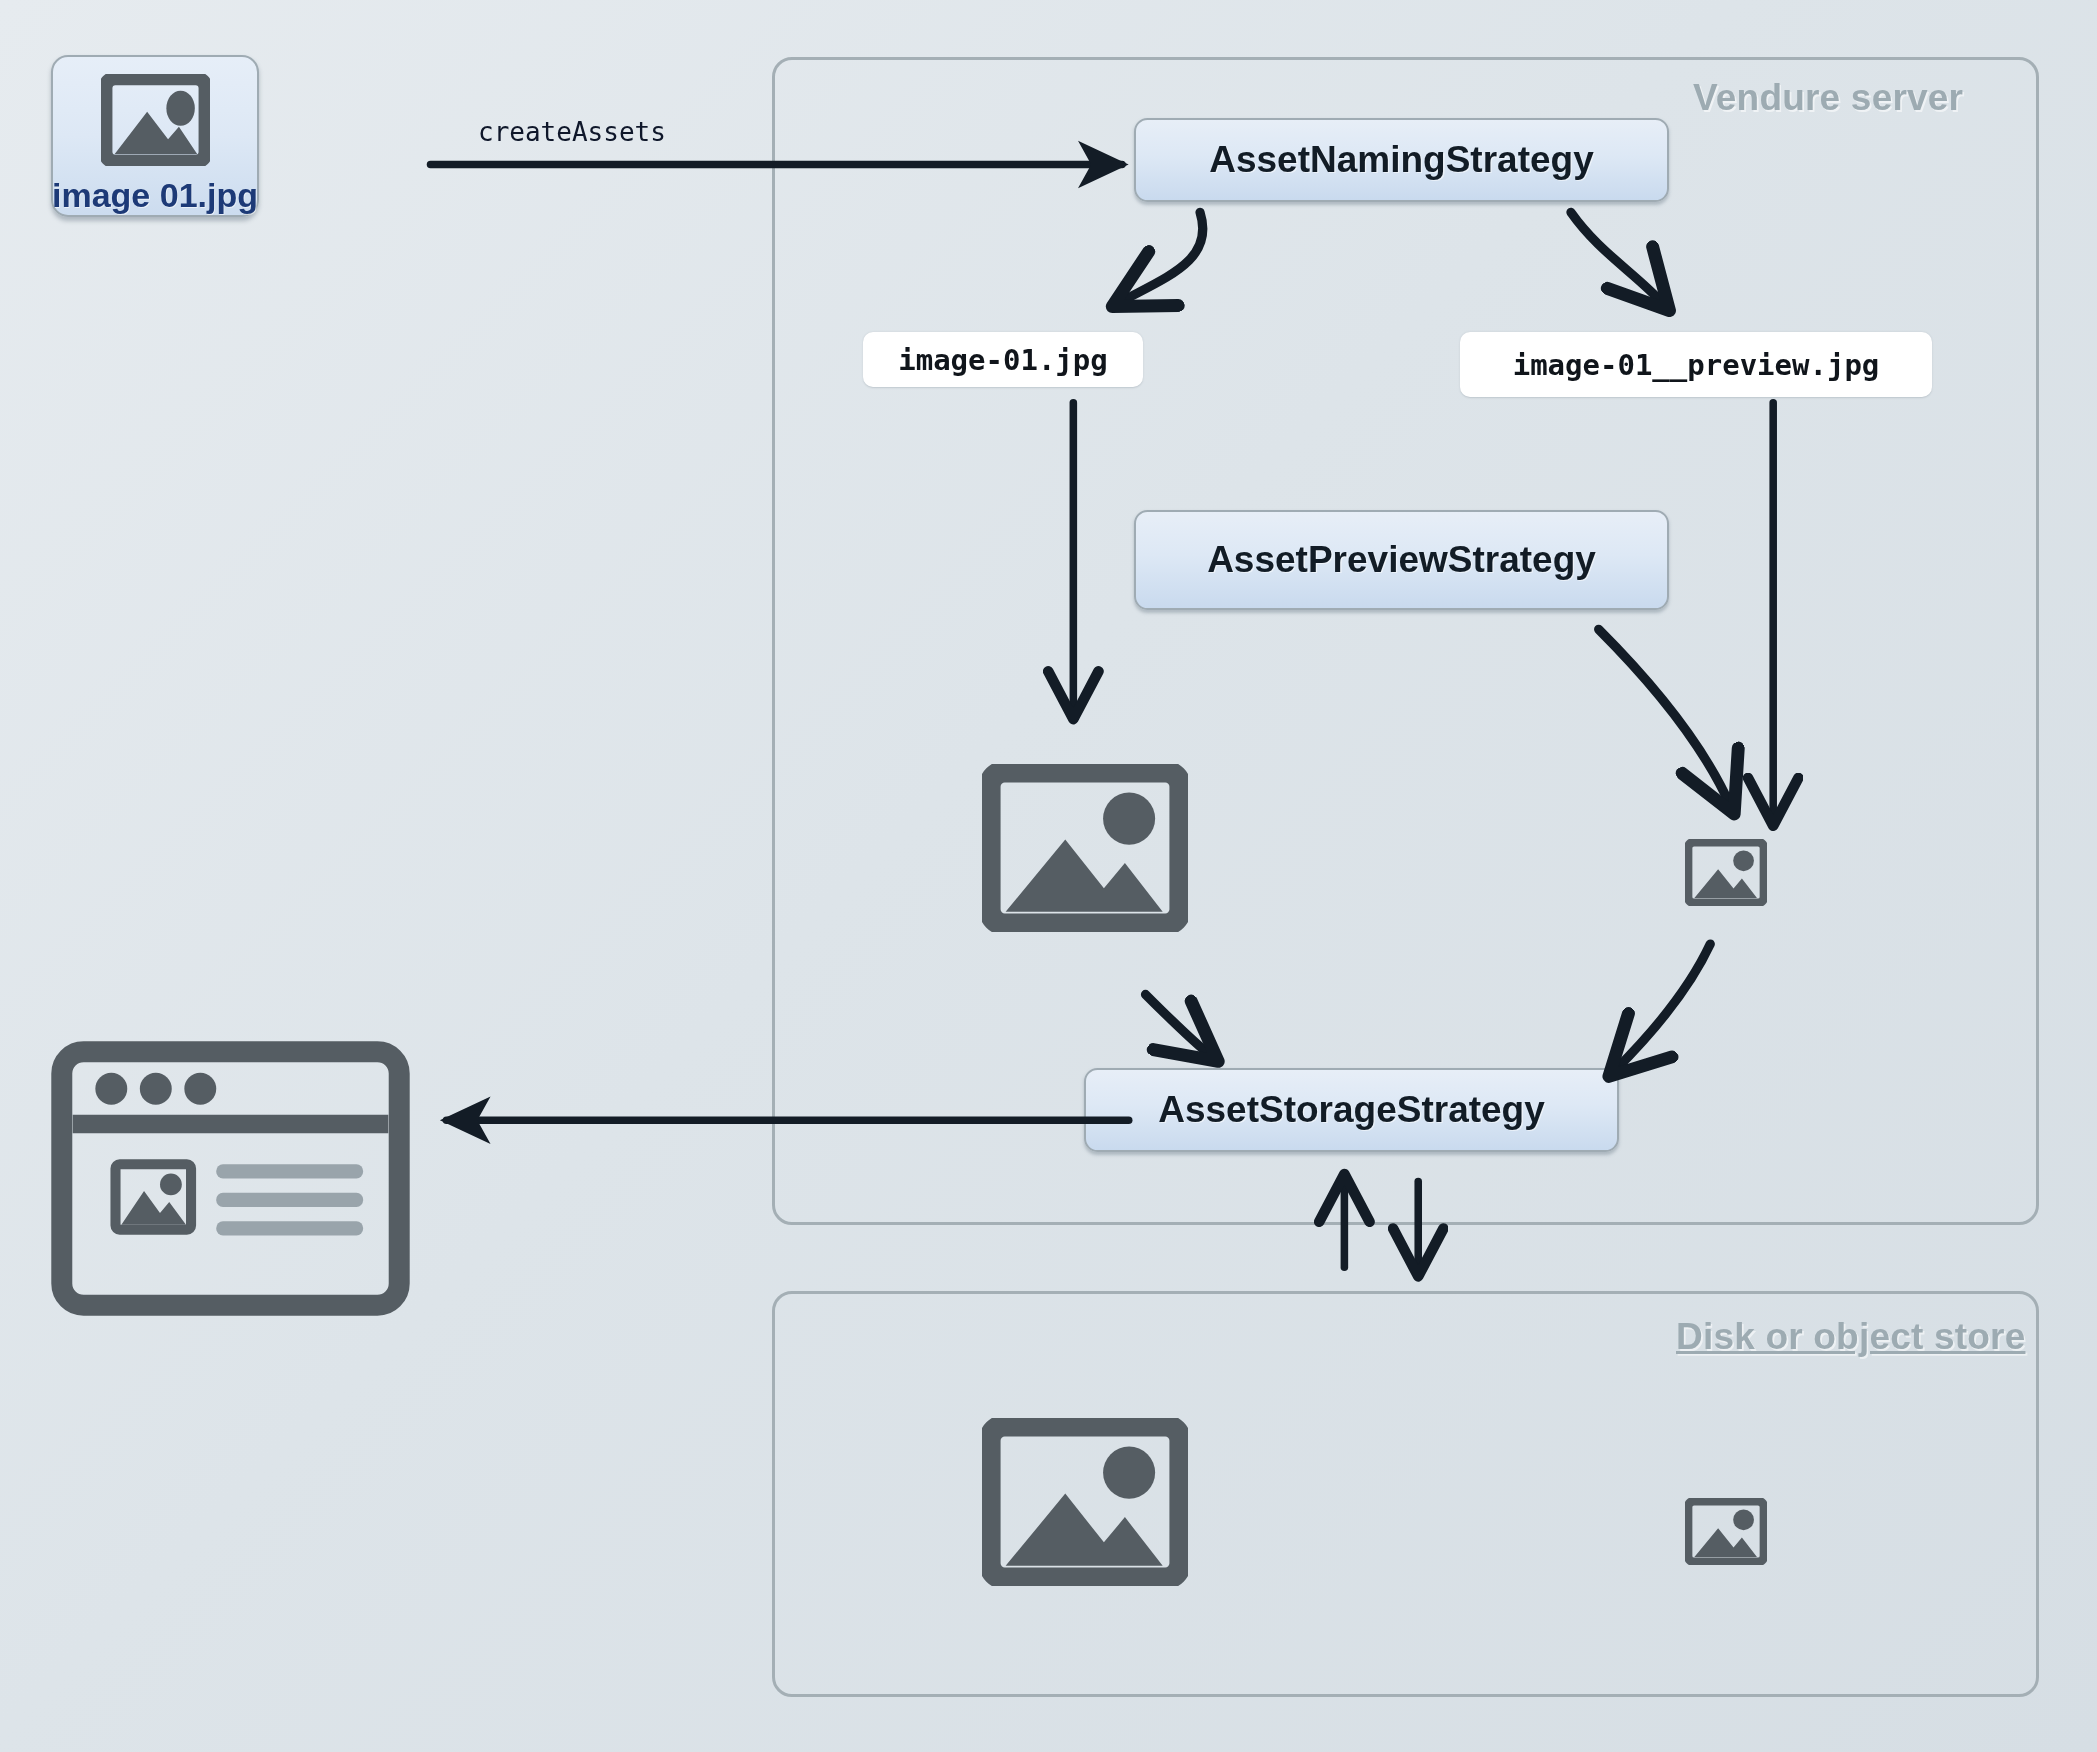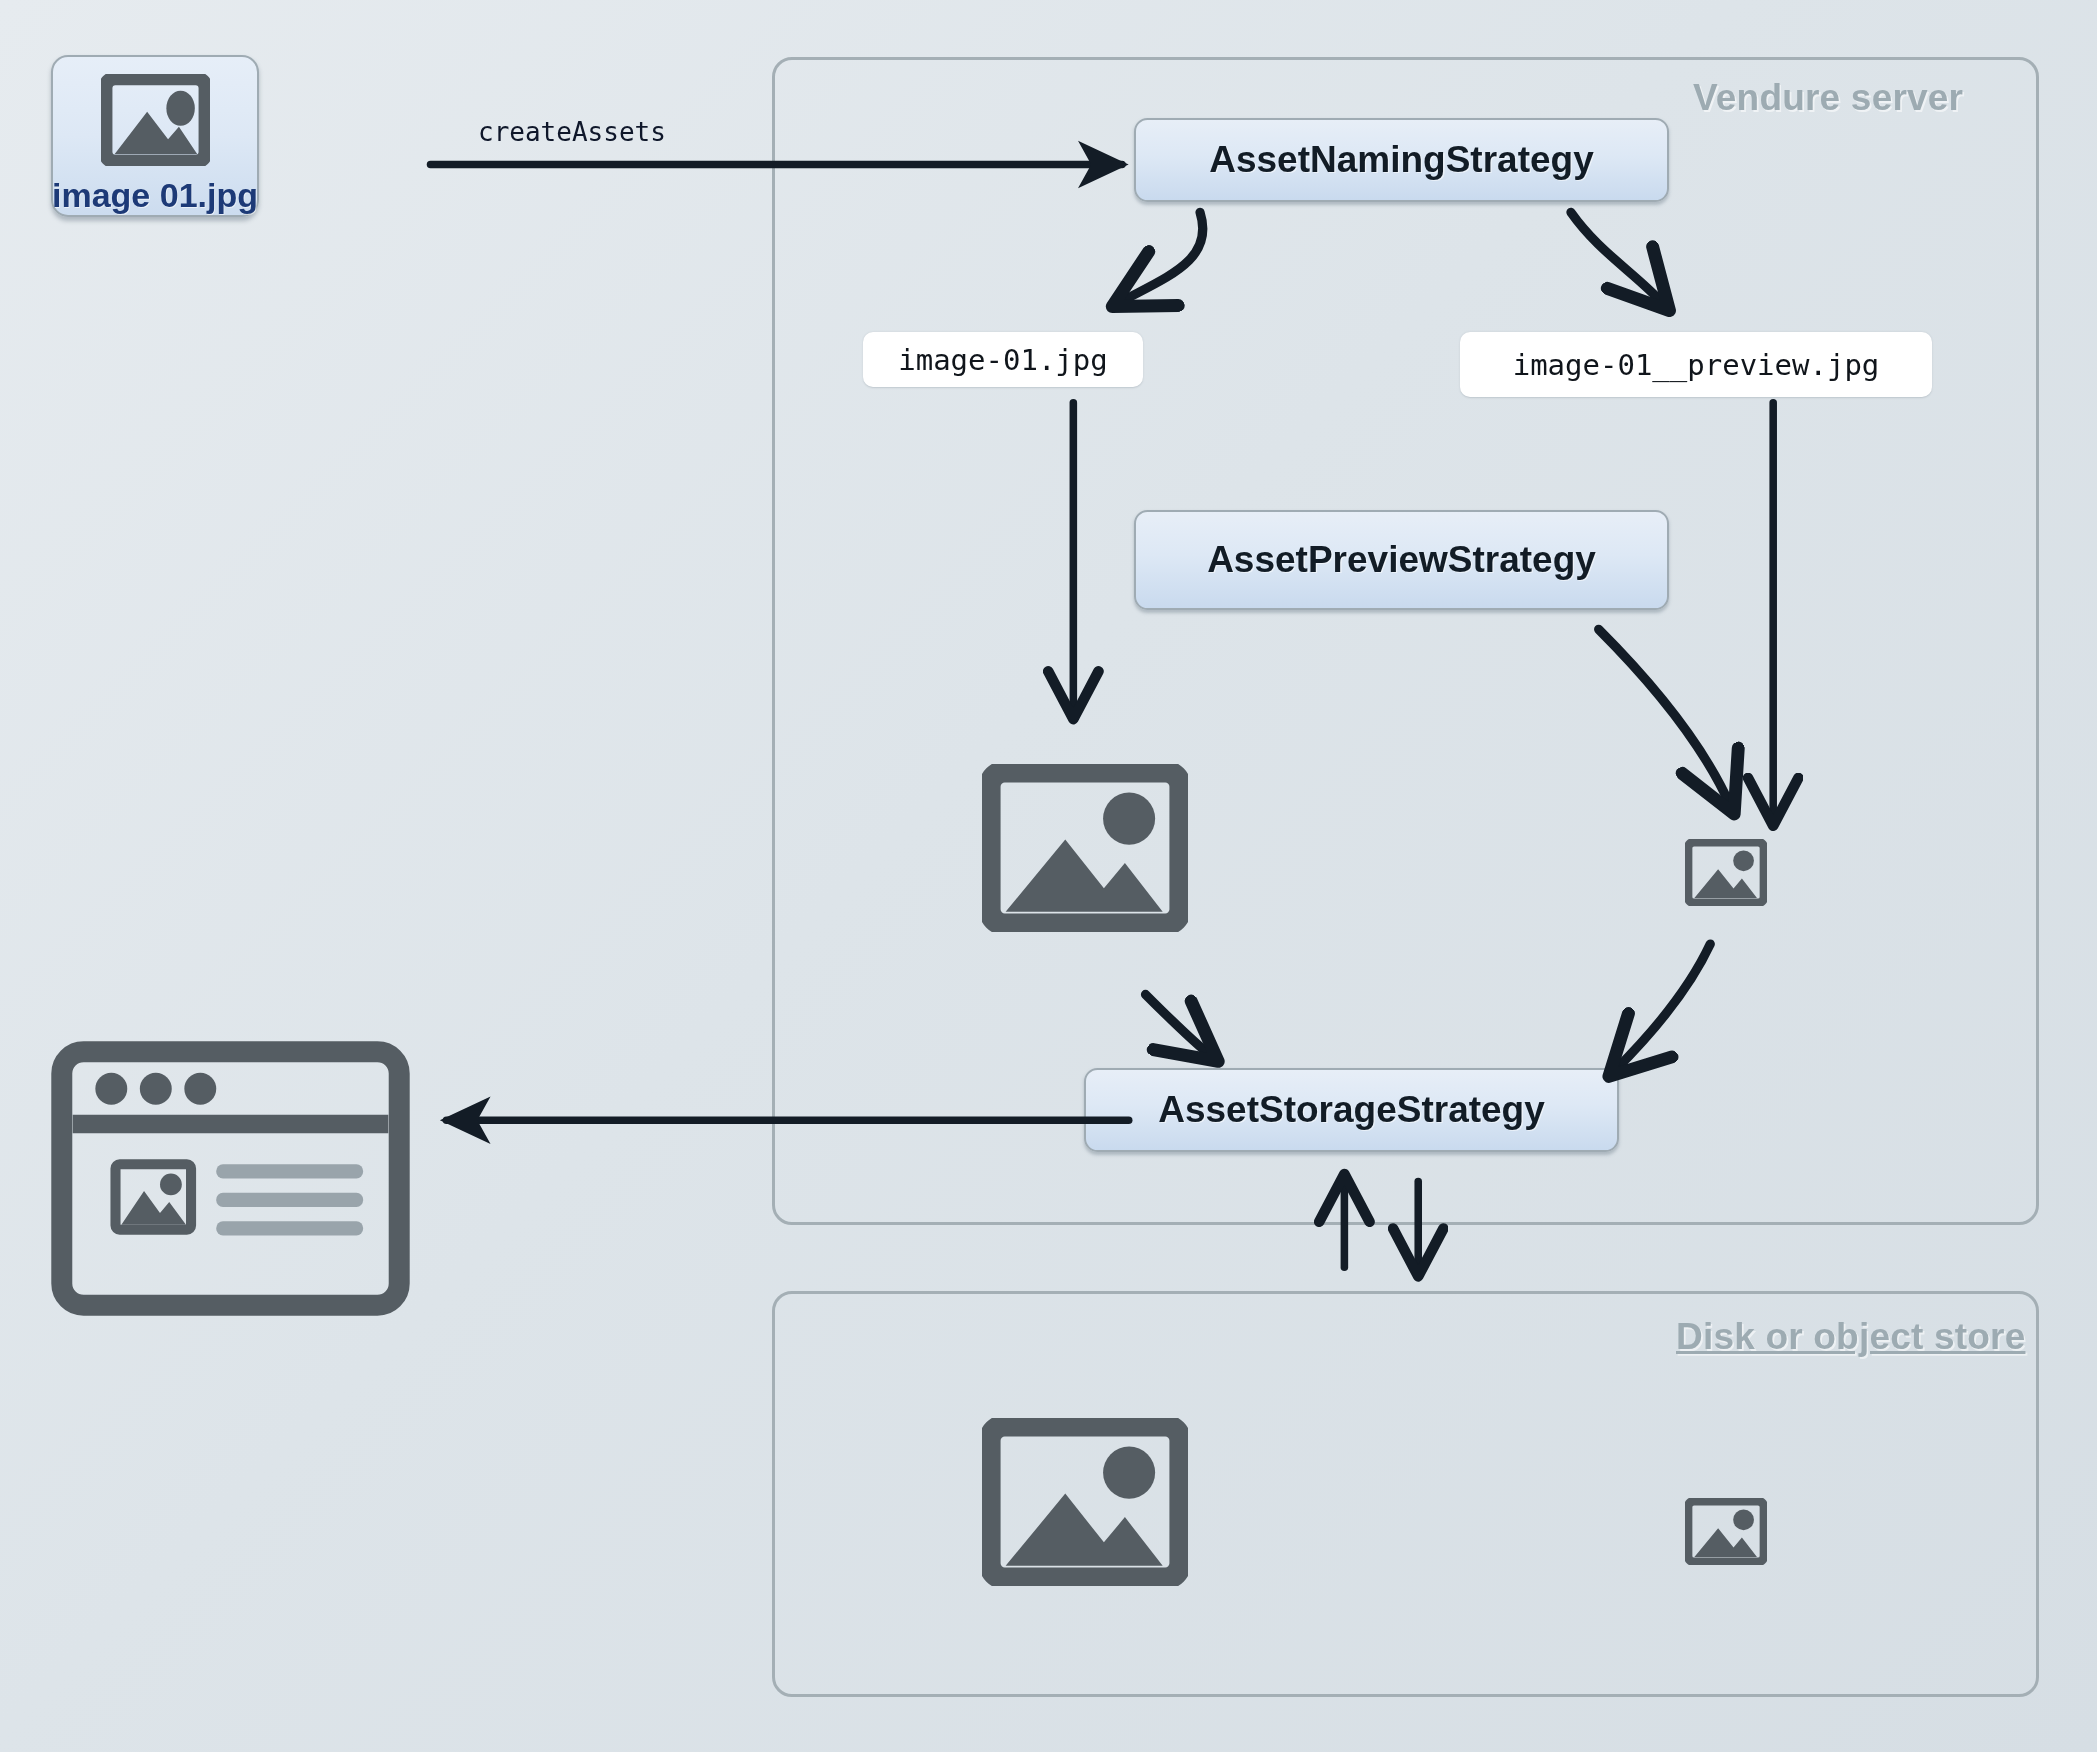--- a/index.html
+++ b/index.html
@@ -81,20 +81,21 @@
   
   .chip {
     position: absolute;
     box-sizing: border-box;
     background: #ffffff;
     border-radius: 10px;
     display: flex;
     align-items: center;
     justify-content: center;
     box-shadow: 0 0.8px 1.7px rgba(120,132,142,0.30);
+    font-weight: bold;
   }
   .chip span {
     font-family: "DejaVu Sans Mono", "Liberation Mono", monospace;
     font-size: 29px;
     color: #10151b;
     white-space: nowrap;
     letter-spacing: 0px;
   }
 
   

